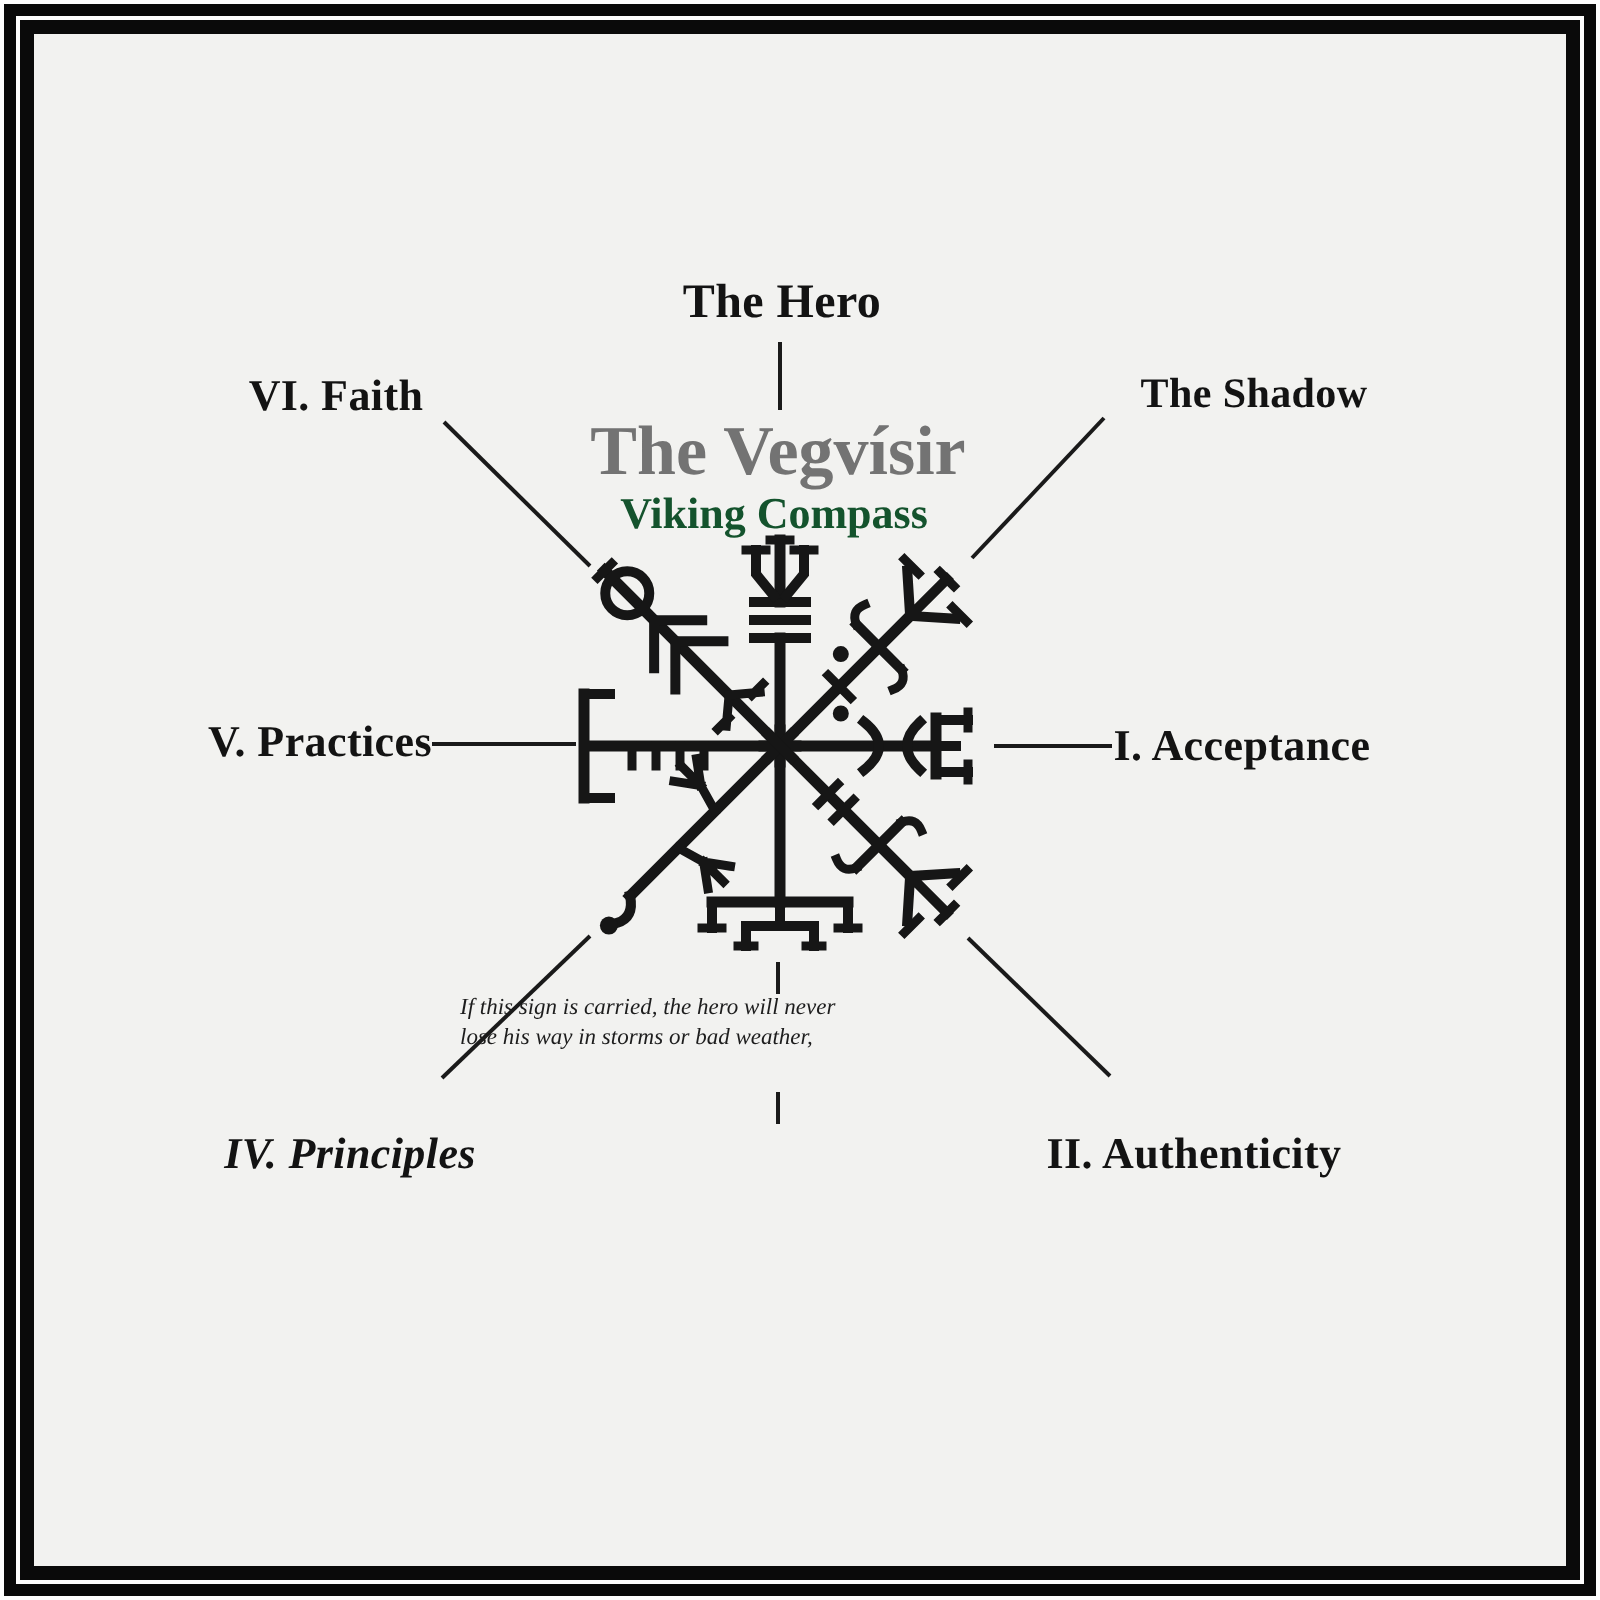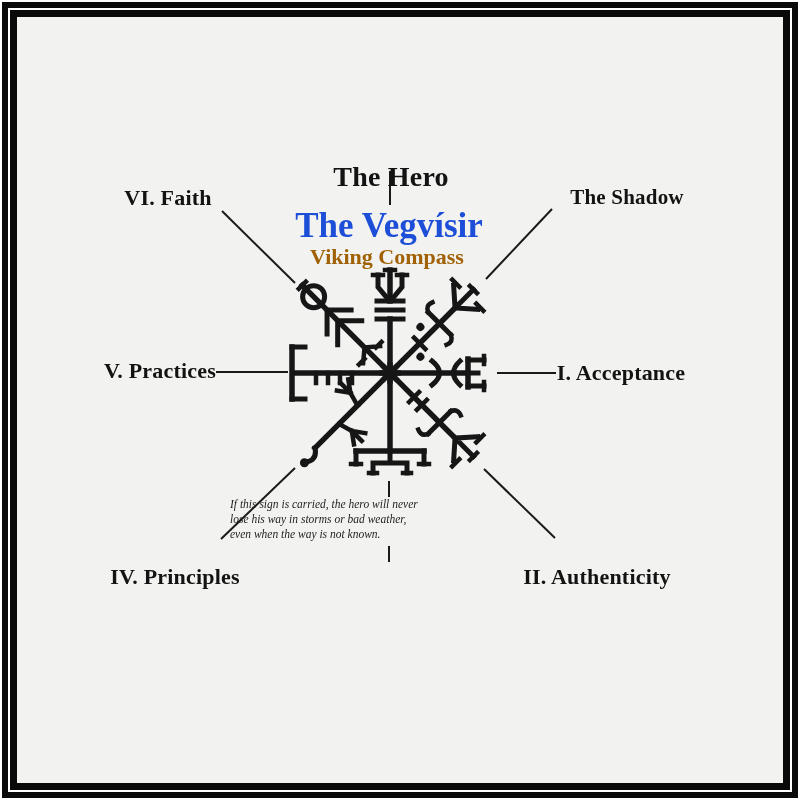--- a/index.html
+++ b/index.html
@@ -13,36 +13,36 @@
   .frame-inner{position:absolute;inset:10px;border:7px solid #0a0a0a;background:#f2f2f0;}
 
   svg.connectors{position:absolute;left:0;top:0;width:800px;height:800px;}
   svg.vegvisir{position:absolute;left:250px;top:241px;width:280px;height:264px;}
 
   .lbl{
     position:absolute;transform:translate(-50%,-50%);
     font-weight:bold;font-size:22px;white-space:nowrap;color:#131313;
     letter-spacing:0.2px;
   }
-  .lbl-hero{left:391px;top:152px;font-size:28px;margin-top:25px;}
+  .lbl-hero{left:391px;top:152px;font-size:24px;}
   .lbl-faith{left:168px;top:198px;}
   .lbl-shadow{left:627px;top:197px;font-size:21px;}
   .lbl-practices{left:160px;top:371px;}
   .lbl-acceptance{left:621px;top:373px;}
-  .lbl-principles{left:175px;top:577px;}
+  .lbl-principles{left:175px;top:577px;font-style:italic;}
   .lbl-passion{left:390px;top:577px;}
   .lbl-authenticity{left:597px;top:577px;}
 
   .center-title{
     position:absolute;left:389px;top:226px;transform:translate(-50%,-50%);
-    font-size:35px;font-weight:bold;white-space:nowrap;color:#1d4ed8;
+    font-size:35px;font-weight:bold;white-space:nowrap;color:#737373;
   }
   .center-subtitle{
     position:absolute;left:387px;top:257px;transform:translate(-50%,-50%);
-    font-size:22px;font-weight:bold;white-space:nowrap;color:#a16207;
+    font-size:22px;font-weight:bold;white-space:nowrap;color:#14532d;
   }
   .quote{
     position:absolute;left:390px;top:497px;transform:translateX(-50%);
     width:320px;text-align:left;font-style:italic;font-size:11.5px;
     line-height:15px;color:#1d1d1d;
   }
 </style>
 </head>
 <body>
 
@@ -147,16 +147,15 @@
   <div class="lbl lbl-principles">IV. Principles</div>
   <div class="lbl lbl-practices">V. Practices</div>
   <div class="lbl lbl-faith">VI. Faith</div>
 
   <div class="center-title">The Vegvísir</div>
   <div class="center-subtitle">Viking Compass</div>
 
   <div class="quote">
     <div>If this sign is carried, the hero will never</div>
     <div>lose his way in storms or bad weather,</div>
-    <div>even when the way is not known.</div>
   </div>
 
 </div>
 
 </body></html>

